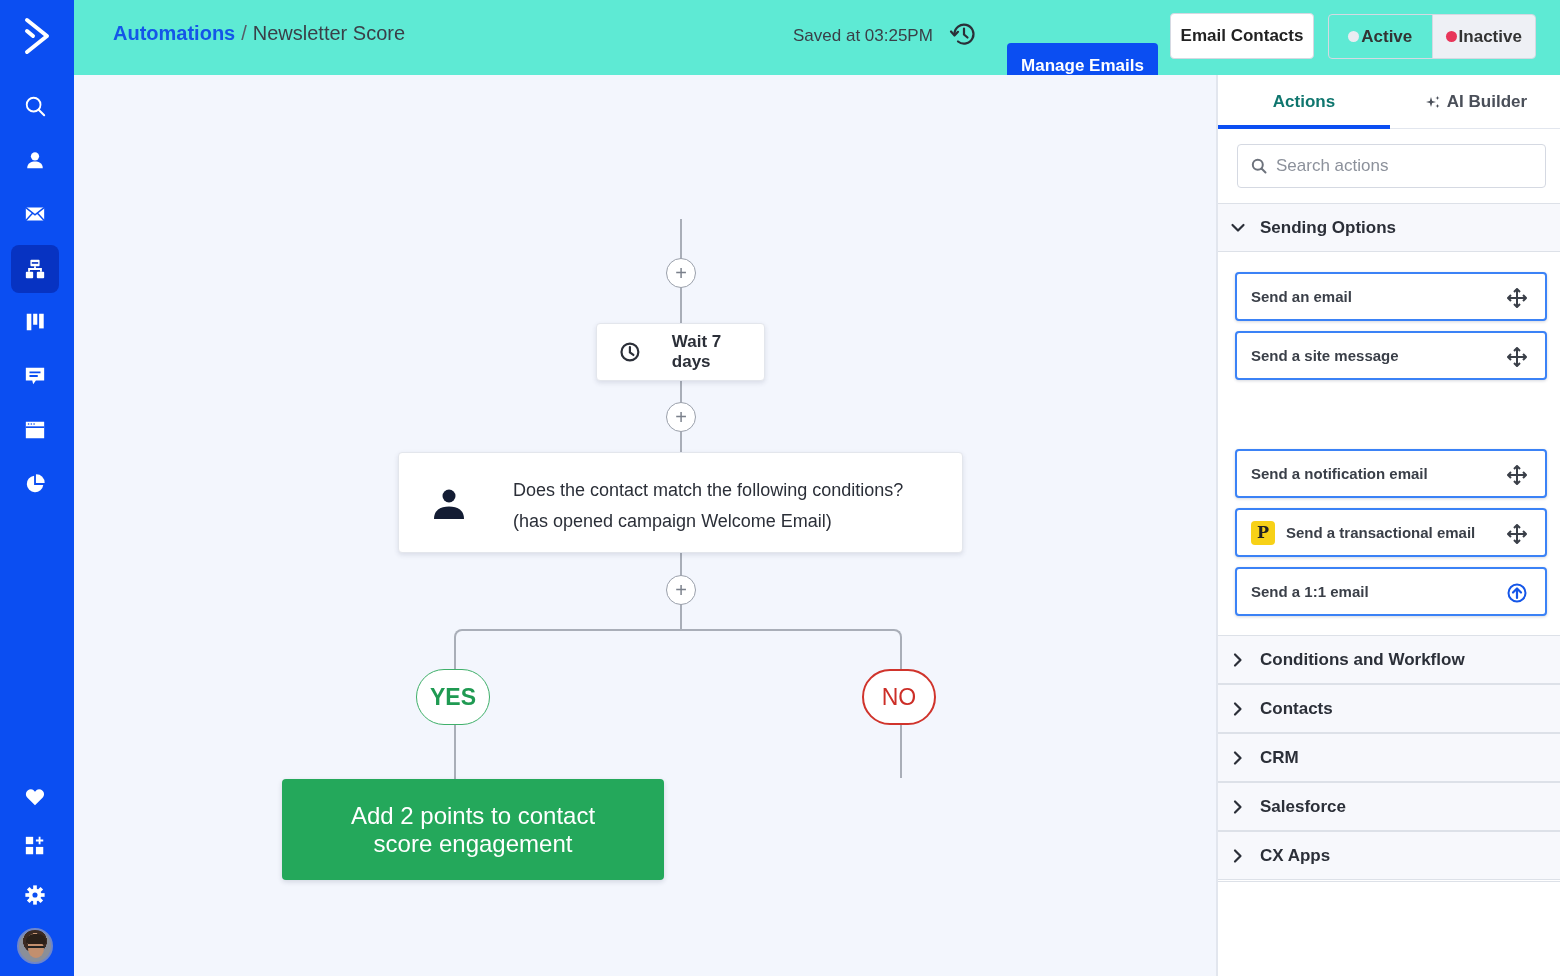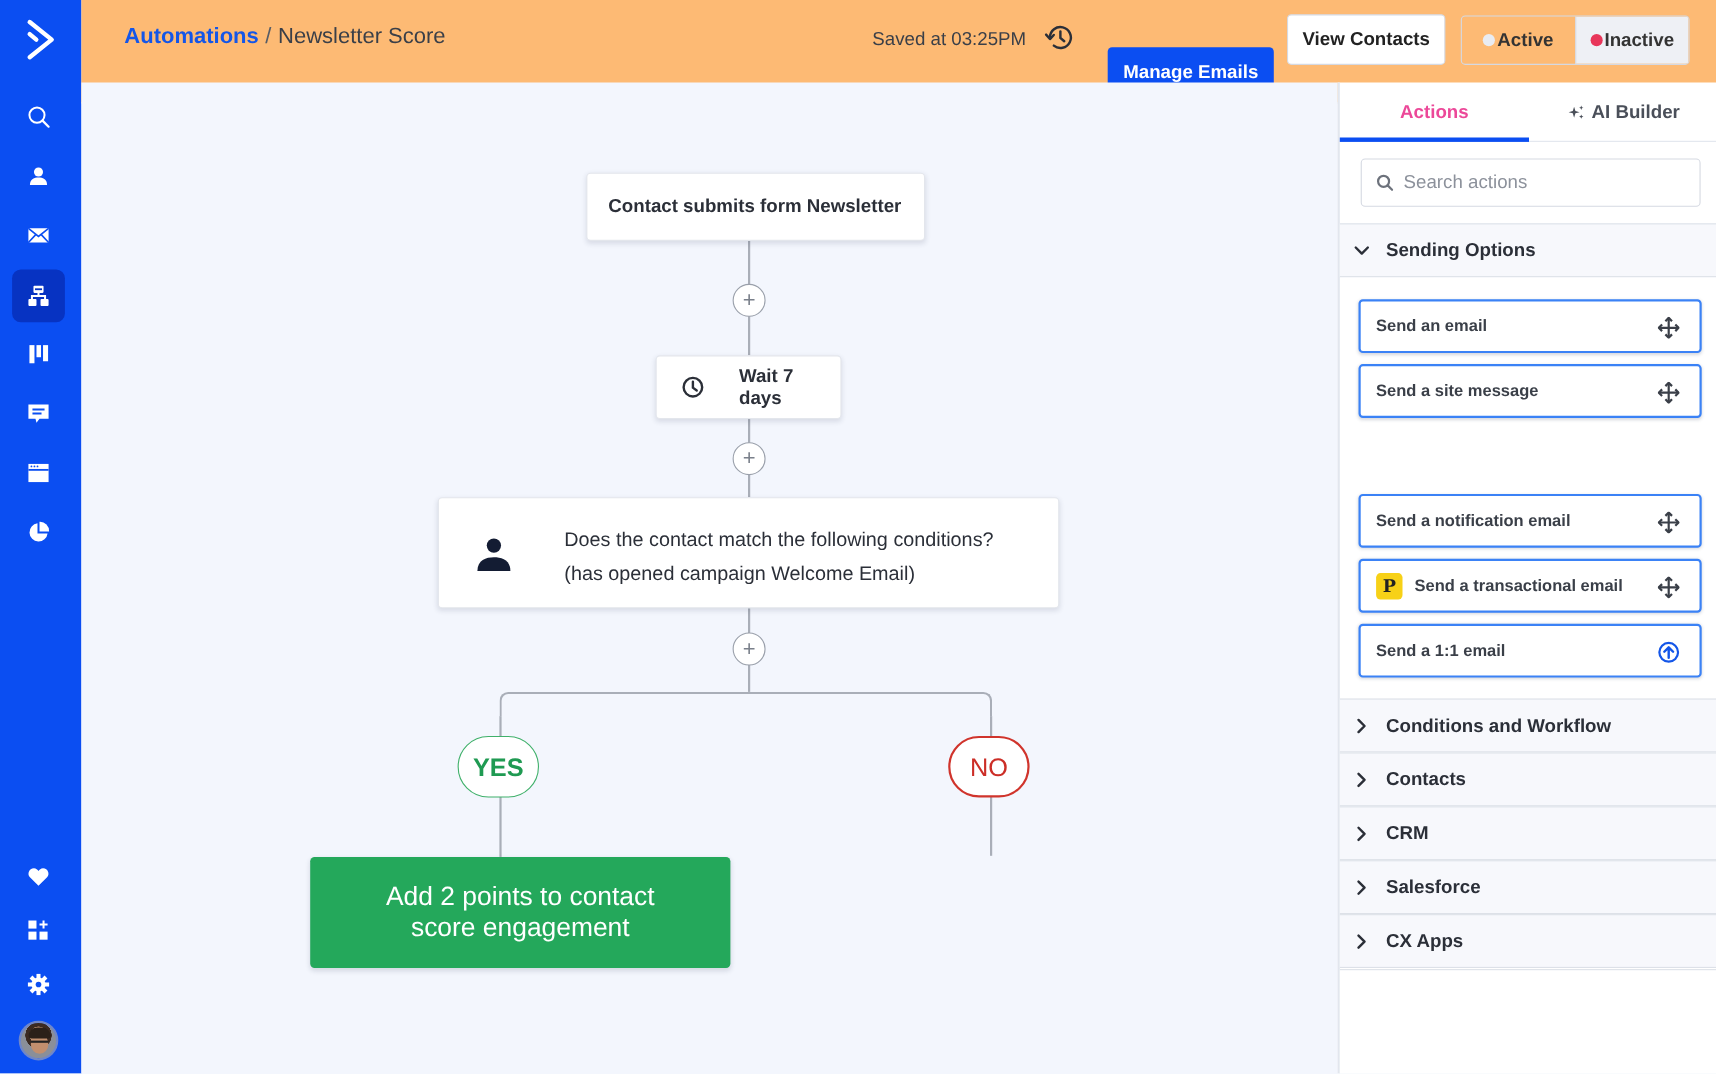--- a/index.html
+++ b/index.html
@@ -11,21 +11,21 @@
   .logo { position: absolute; left: 17px; top: 14px; width: 40px; height: 44px; }
   .nav-item { position: absolute; left: 11px; width: 48px; height: 48px; border-radius: 8px; display: flex; align-items: center; justify-content: center; cursor: pointer; }
   .nav-item.active { background: #0733c2; }
   .nav-item svg { width: 22px; height: 22px; }
   .avatar { position: absolute; left: 17px; top: 928px; width: 36px; height: 36px; border-radius: 50%; background: radial-gradient(circle at 50% 35%, #c99878 0 30%, #3b2a22 31% 45%, #8a8f99 46%); border: 2px solid #6f86c9; overflow: hidden; }
   .avatar .face { position: absolute; left: 9px; top: 10px; width: 16px; height: 18px; border-radius: 50%; background: #c28f6e; }
   .avatar .hair { position: absolute; left: 7px; top: 4px; width: 20px; height: 10px; border-radius: 10px 10px 3px 3px; background: #2b2019; }
   .avatar .glasses { position: absolute; left: 9px; top: 16px; width: 16px; height: 3px; border-top: 2px solid #222; }
 
   
-  .header { position: absolute; left: 74px; top: 0; width: 1486px; height: 94px; background: #fdba74; border-bottom: 1px solid #e2e6ee; }
+  .header { position: absolute; left: 74px; top: 0; width: 1486px; height: 94px; background: #5eead4; border-bottom: 1px solid #e2e6ee; }
   .breadcrumb { position: absolute; left: 39px; top: 22px; font-size: 20px; white-space: nowrap; }
   .breadcrumb .link { color: #1456e8; font-weight: bold; cursor: pointer; }
   .breadcrumb .sep { color: #565c66; margin: 0 6px; }
   .breadcrumb .current { color: #3a3f48; }
   .saved { position: absolute; left: 719px; top: 26px; font-size: 17px; color: #3a3f48; }
   .history-icon { position: absolute; left: 874px; top: 19px; width: 30px; height: 30px; cursor: pointer; }
   .btn { position: absolute; top: 13px; height: 46px; border-radius: 4px; font-size: 17px; display: flex; align-items: center; justify-content: center; cursor: pointer; white-space: nowrap; }
   .btn-primary { left: 933px; width: 151px; background: #0b4ef2; color: #fff; font-weight: bold; margin-top: 30px; }
   .btn-secondary { left: 1096px; width: 144px; background: #fff; color: #222; border: 1px solid #d5d9e2; font-weight: bold; }
   .toggle { position: absolute; left: 1254px; top: 14px; width: 208px; height: 45px; border: 1px solid #d5d9e2; border-radius: 4px; display: flex; overflow: hidden; }
@@ -46,21 +46,21 @@
   .branch-h { position: absolute; left: 380px; top: 554px; width: 448px; height: 22px; border: 2px solid #a9aeb8; border-bottom: none; border-radius: 8px 8px 0 0; }
   .pill { position: absolute; width: 74px; height: 56px; border-radius: 28px; background: #fff; display: flex; align-items: center; justify-content: center; font-size: 23px; cursor: pointer; }
   .pill-yes { left: 342px; top: 594px; border: 1.5px solid #3fb06a; color: #1f9a52; font-weight: bold; }
   .pill-no { left: 788px; top: 594px; border: 2px solid #d0342c; color: #cc2e27; }
   .node-action { position: absolute; left: 208px; top: 704px; width: 382px; height: 101px; background: #24a85b; border-radius: 4px; box-shadow: 0 2px 5px rgba(30,40,70,0.15); color: #fff; font-size: 24px; text-align: center; display: flex; align-items: center; justify-content: center; line-height: 28px; padding: 12px 40px; cursor: pointer; }
 
   
   .panel { position: absolute; left: 1216px; top: 75px; width: 344px; height: 901px; background: #fff; border-left: 2px solid #e2e6ee; }
   .tabs { position: absolute; left: 0; top: 0; width: 344px; height: 54px; border-bottom: 1px solid #e2e6ee; display: flex; }
   .tab { width: 172px; display: flex; align-items: center; justify-content: center; font-size: 17px; color: #4a4f59; cursor: pointer; position: relative; gap: 6px; font-weight: bold; }
-  .tab.active { color: #ec4899; }
+  .tab.active { color: #0f766e; }
   .tab.active::after { content: ""; position: absolute; left: 0; right: 0; bottom: -1px; height: 4px; background: #0b4ef2; }
   .search { position: absolute; left: 19px; top: 69px; width: 309px; height: 44px; border: 1px solid #d5d9e2; border-radius: 4px; display: flex; align-items: center; padding-left: 13px; gap: 9px; }
   .search input { border: none; outline: none; font-size: 17px; color: #333; font-family: "Liberation Sans", sans-serif; width: 260px; background: transparent; }
   .search input::placeholder { color: #8c919b; }
   .section { position: absolute; left: 0; width: 344px; height: 49px; background: #f7f8fc; border-top: 1px solid #dde1e8; border-bottom: 1px solid #dde1e8; display: flex; align-items: center; padding-left: 12px; gap: 14px; font-size: 17px; font-weight: bold; color: #2b2f38; cursor: pointer; }
   .section svg { width: 16px; height: 16px; }
   .action-card { position: absolute; left: 17px; width: 312px; height: 49px; background: #fff; border-radius: 4px; box-shadow: 0 1px 3px rgba(30,40,70,0.18); border: 2px solid #3b82f6; display: flex; align-items: center; padding-left: 14px; font-size: 15px; font-weight: bold; color: #3a3f48; cursor: grab; }
   .action-card .move { position: absolute; right: 18px; top: 14px; width: 20px; height: 20px; }
   .p-badge { width: 24px; height: 24px; background: #f7d117; border-radius: 4px; display: flex; align-items: center; justify-content: center; font-family: "DejaVu Serif", serif; font-weight: bold; font-size: 16px; color: #222; margin-right: 11px; }
   .panel-bottom { position: absolute; left: 0; top: 806px; width: 344px; height: 95px; background: #fff; border-top: 1px solid #dde1e8; }
@@ -170,21 +170,21 @@
   <div class="breadcrumb">
     <span class="link">Automations</span><span class="sep">/</span><span class="current">Newsletter Score</span>
   </div>
   <div class="saved">Saved at 03:25PM</div>
   <svg class="history-icon" viewBox="0 0 30 30">
     <path d="M6.5 15 A9.5 9.5 0 1 1 10 22.5" fill="none" stroke="#2b2f38" stroke-width="2.2" stroke-linecap="round"></path>
     <path d="M3 12.5 L6.5 16.5 L10 12.8" fill="none" stroke="#2b2f38" stroke-width="2.2" stroke-linecap="round" stroke-linejoin="round"></path>
     <path d="M16 9.5 V15.5 L19.5 18.5" fill="none" stroke="#2b2f38" stroke-width="2.2" stroke-linecap="round"></path>
   </svg>
   <div class="btn btn-primary">Manage Emails</div>
-  <div class="btn btn-secondary">View Contacts</div>
+  <div class="btn btn-secondary">Email Contacts</div>
   <div class="toggle">
     <div class="toggle-opt">
       <span class="dot" style="background:#e9ecf2"></span>
       <span>Active</span>
     </div>
     <div class="toggle-opt sel">
       <span class="dot" style="background:#e8365a"></span>
       <span>Inactive</span>
     </div>
   </div>
@@ -192,23 +192,20 @@
 
 <div class="canvas">
 
   <div class="line" style="left:606px;top:144px;width:2px;height:104px"></div>
   <div class="line" style="left:606px;top:306px;width:2px;height:71px"></div>
   <div class="line" style="left:606px;top:478px;width:2px;height:76px"></div>
   <div class="branch-h"></div>
   <div class="line" style="left:380px;top:576px;width:2px;height:128px"></div>
   <div class="line" style="left:826px;top:576px;width:2px;height:127px"></div>
 
-  <div class="node node-trigger">
-    <span>Contact submits form Newsletter</span>
-  </div>
 
   <div class="plus" style="left:592px;top:183px">+</div>
 
   <div class="node node-wait">
     <svg width="22" height="22" viewBox="0 0 22 22">
         <circle cx="11" cy="11" r="8.5" fill="none" stroke="#2b2f38" stroke-width="2.2"></circle>
         <path d="M11 6 V11.5 L14.5 14" fill="none" stroke="#2b2f38" stroke-width="2.2" stroke-linecap="round"></path>
       </svg>
     <span>Wait 7 days</span>
   </div>

